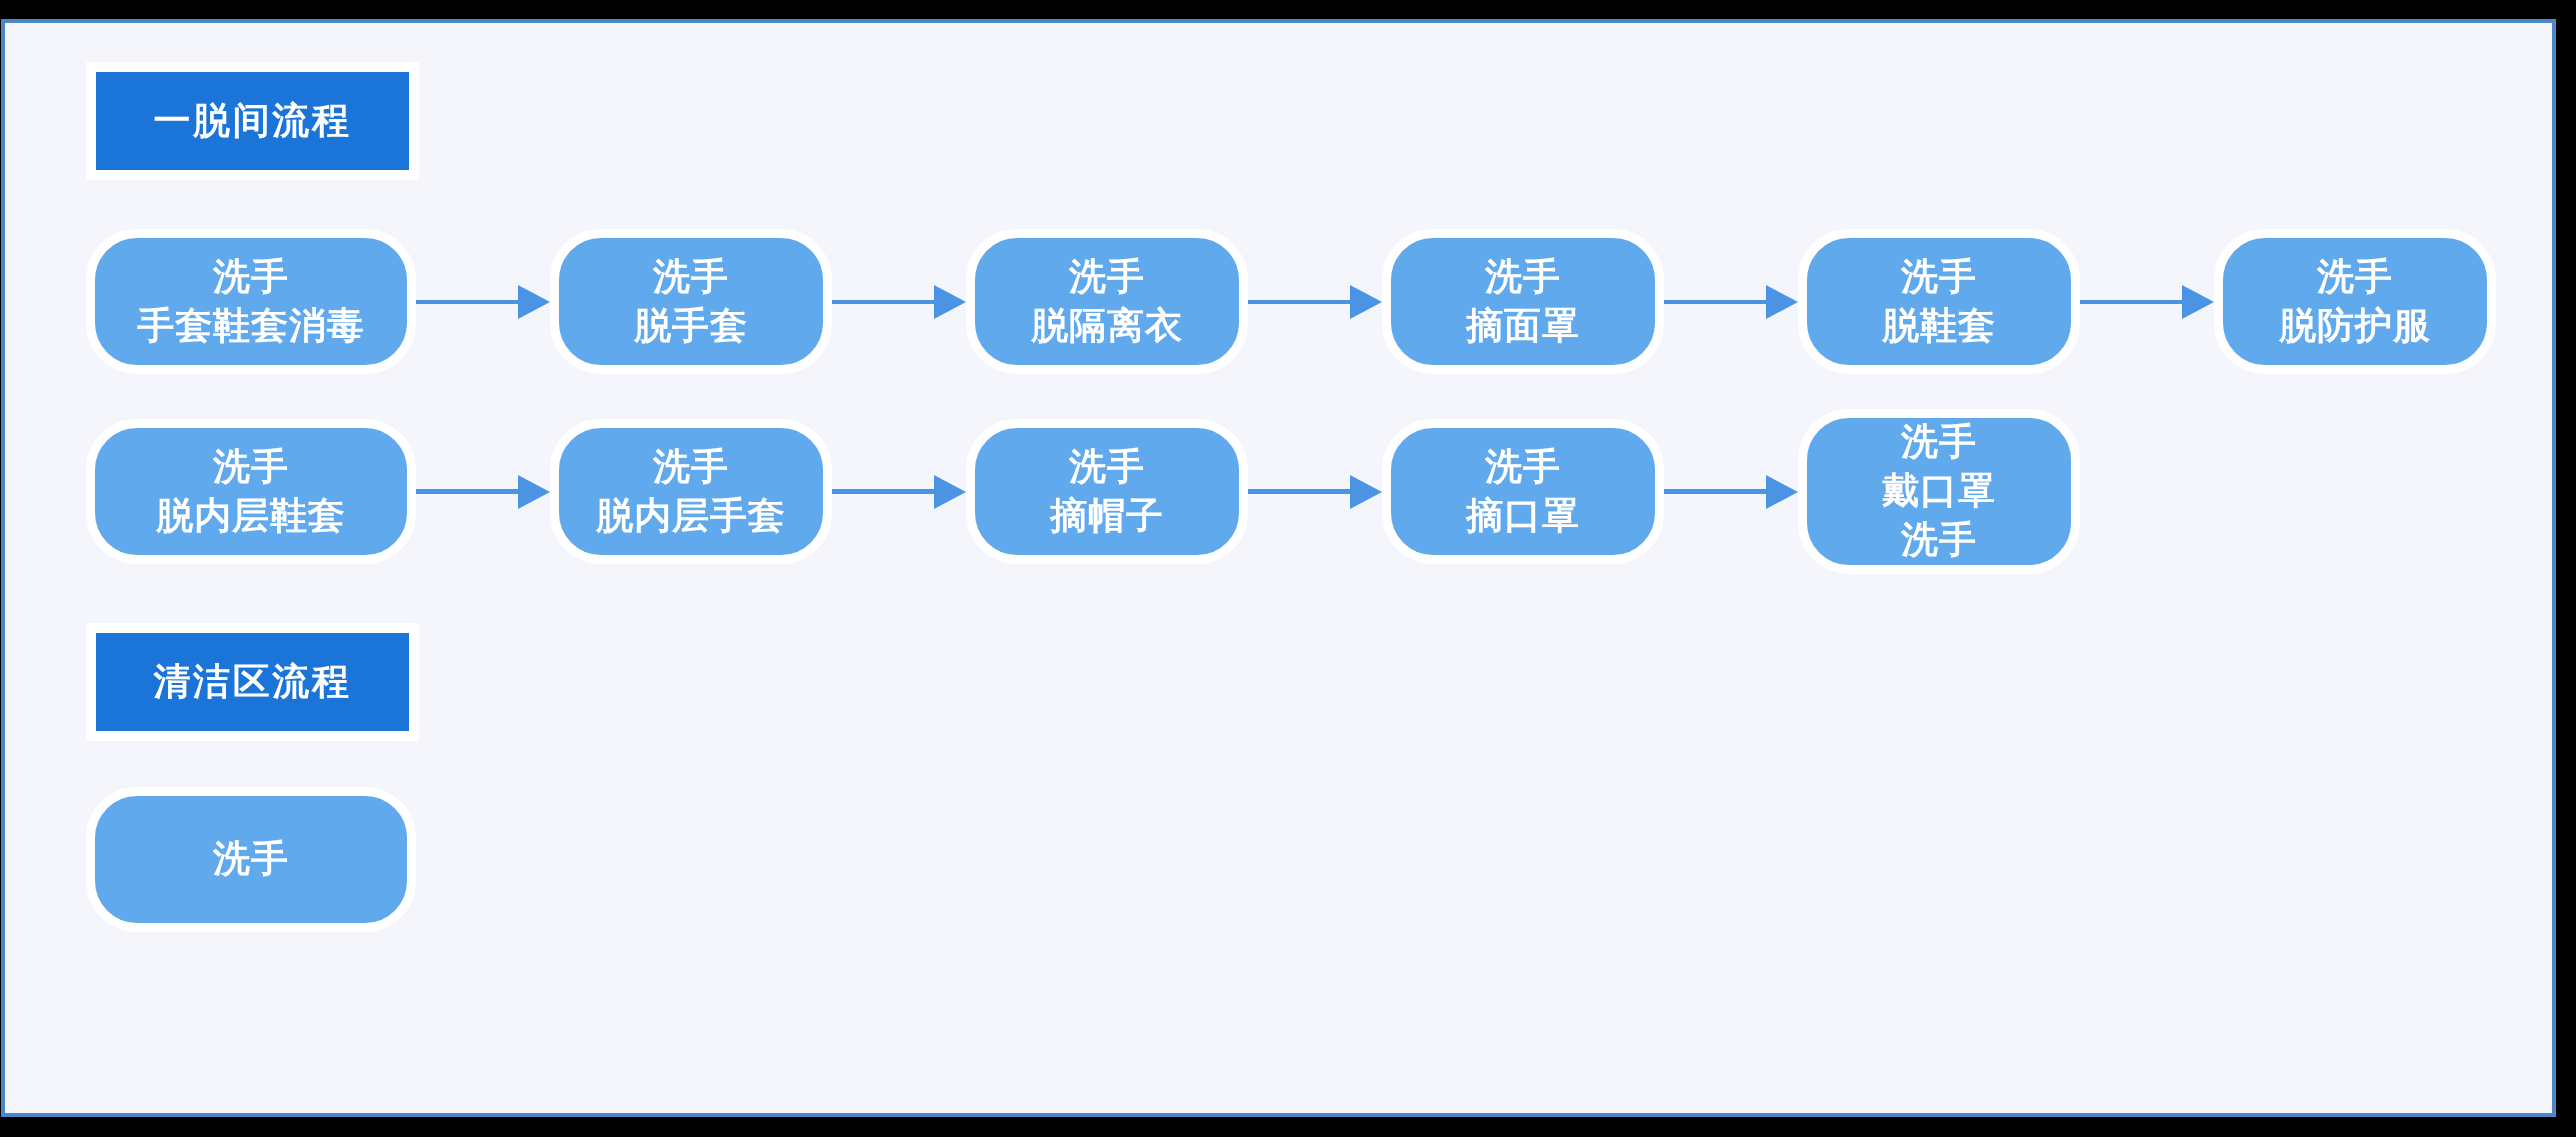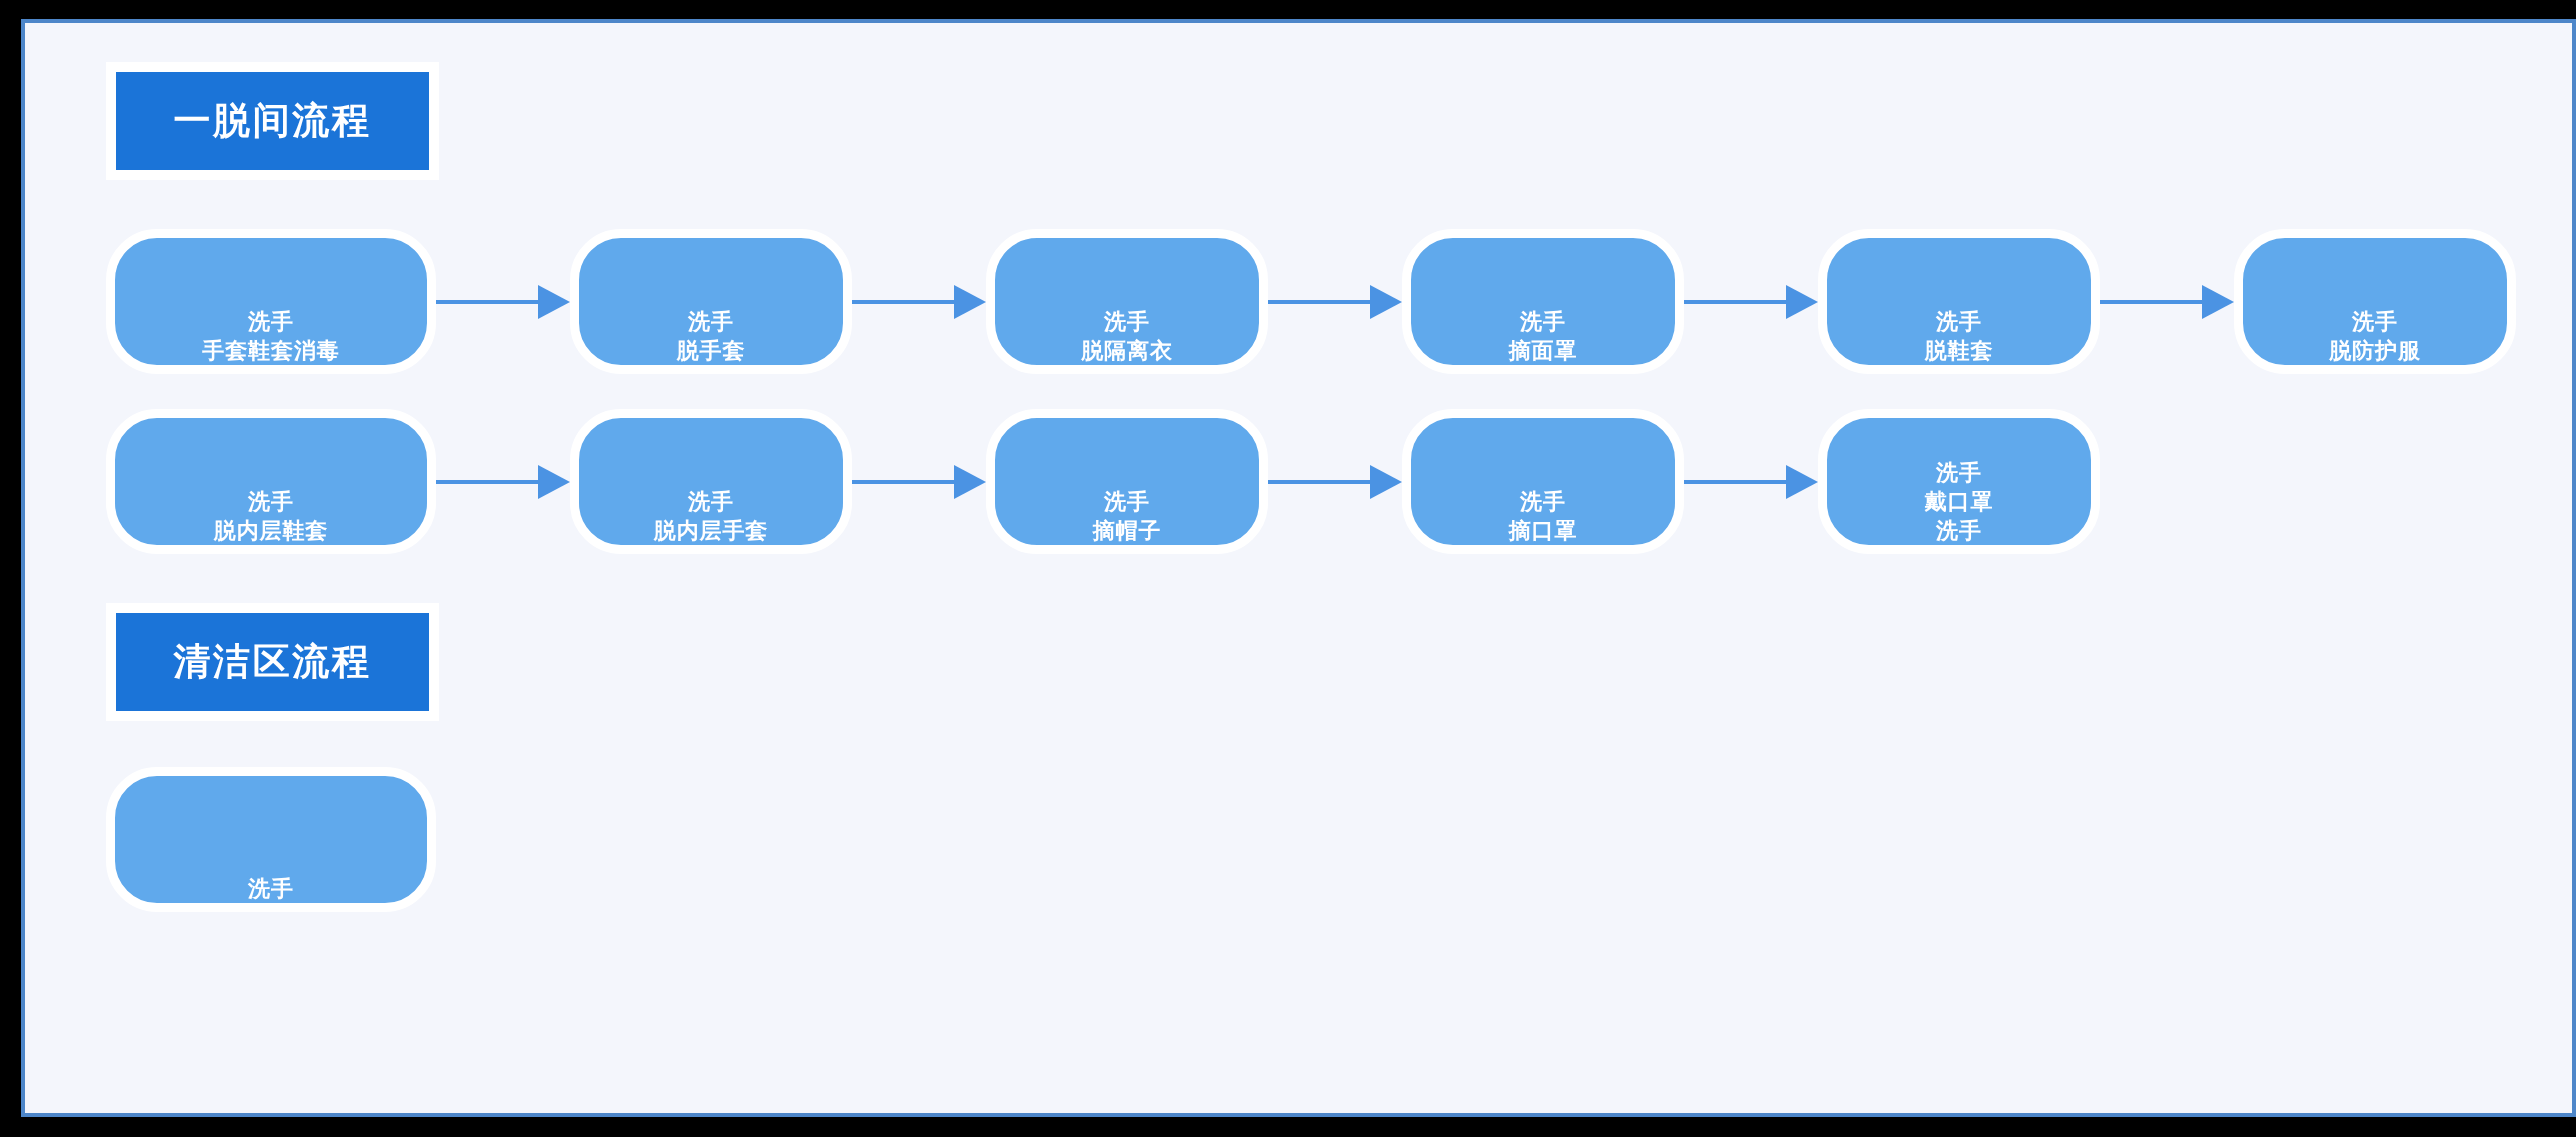--- a/index.html
+++ b/index.html
@@ -5,21 +5,21 @@
   html, body { margin: 0; padding: 0; }
   body {
     width: 2576px; height: 1137px;
     background: #000000;
     position: relative;
     overflow: hidden;
     font-family: "Liberation Sans", sans-serif;
   }
   .panel {
     position: absolute;
-    left: 21px; top: 19.4px;
+    left: 1px; top: 19.4px;
     width: 2555px; height: 1098px;
     box-sizing: border-box;
     background: #f4f6fc;
     border: 4.4px solid #4d86c9;
     padding: 39px 0 0 81px;
   }
   .section-header {
     box-sizing: border-box;
     width: 333px; height: 118px;
     border: 10.6px solid #ffffff;
@@ -36,23 +36,23 @@
   .mt48 { margin-top: 42px; }
   .mt40 { margin-top: 35px; }
   .mt52 { margin-top: 46px; }
   .node {
     box-sizing: border-box;
     min-height: 145px;
     border: 9.7px solid #ffffff;
     border-radius: 51px;
     background: #60a9ec;
     color: #ffffff;
-    display: flex; align-items: flex-end; justify-content: center;
+    display: flex; align-items: center; justify-content: center;
     text-align: center;
-    font-size: 22px; font-weight: bold;
+    font-size: 37px; font-weight: bold;
     line-height: 1.32;
     letter-spacing: 0.9px;
     flex: none;
   }
   .node span { white-space: pre-line; }
   .node.wide { width: 330px; }
   .node.std  { width: 282px; }
   .arrow {
     width: 134px;
     display: flex; align-items: center;

